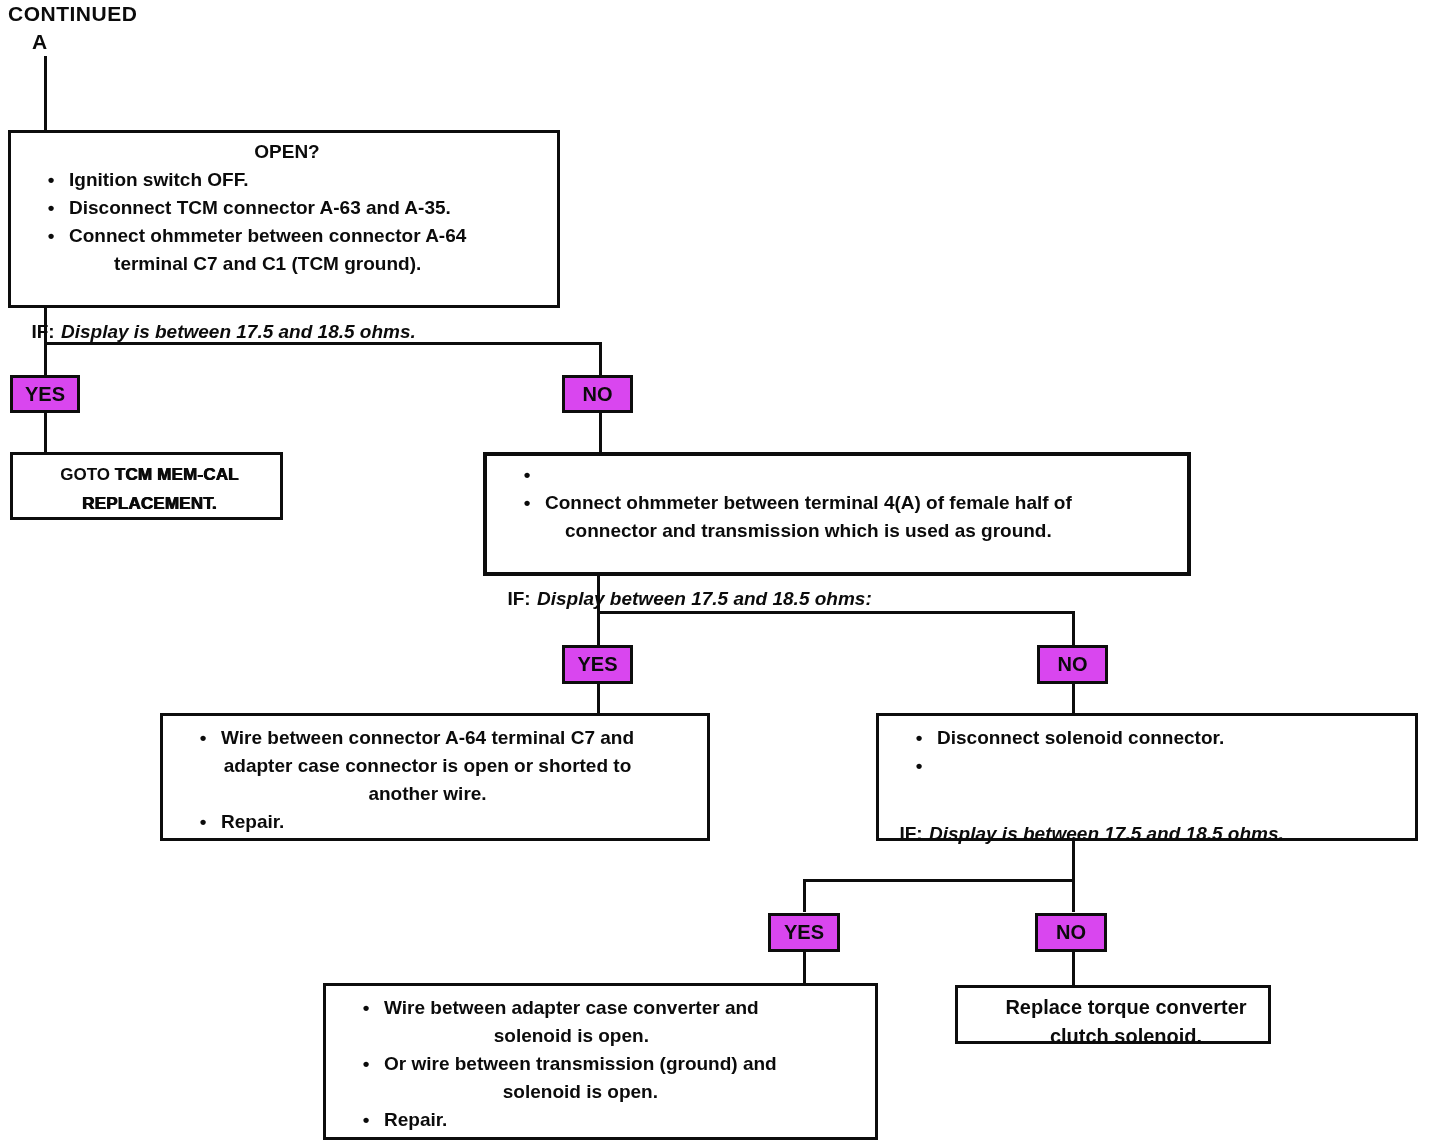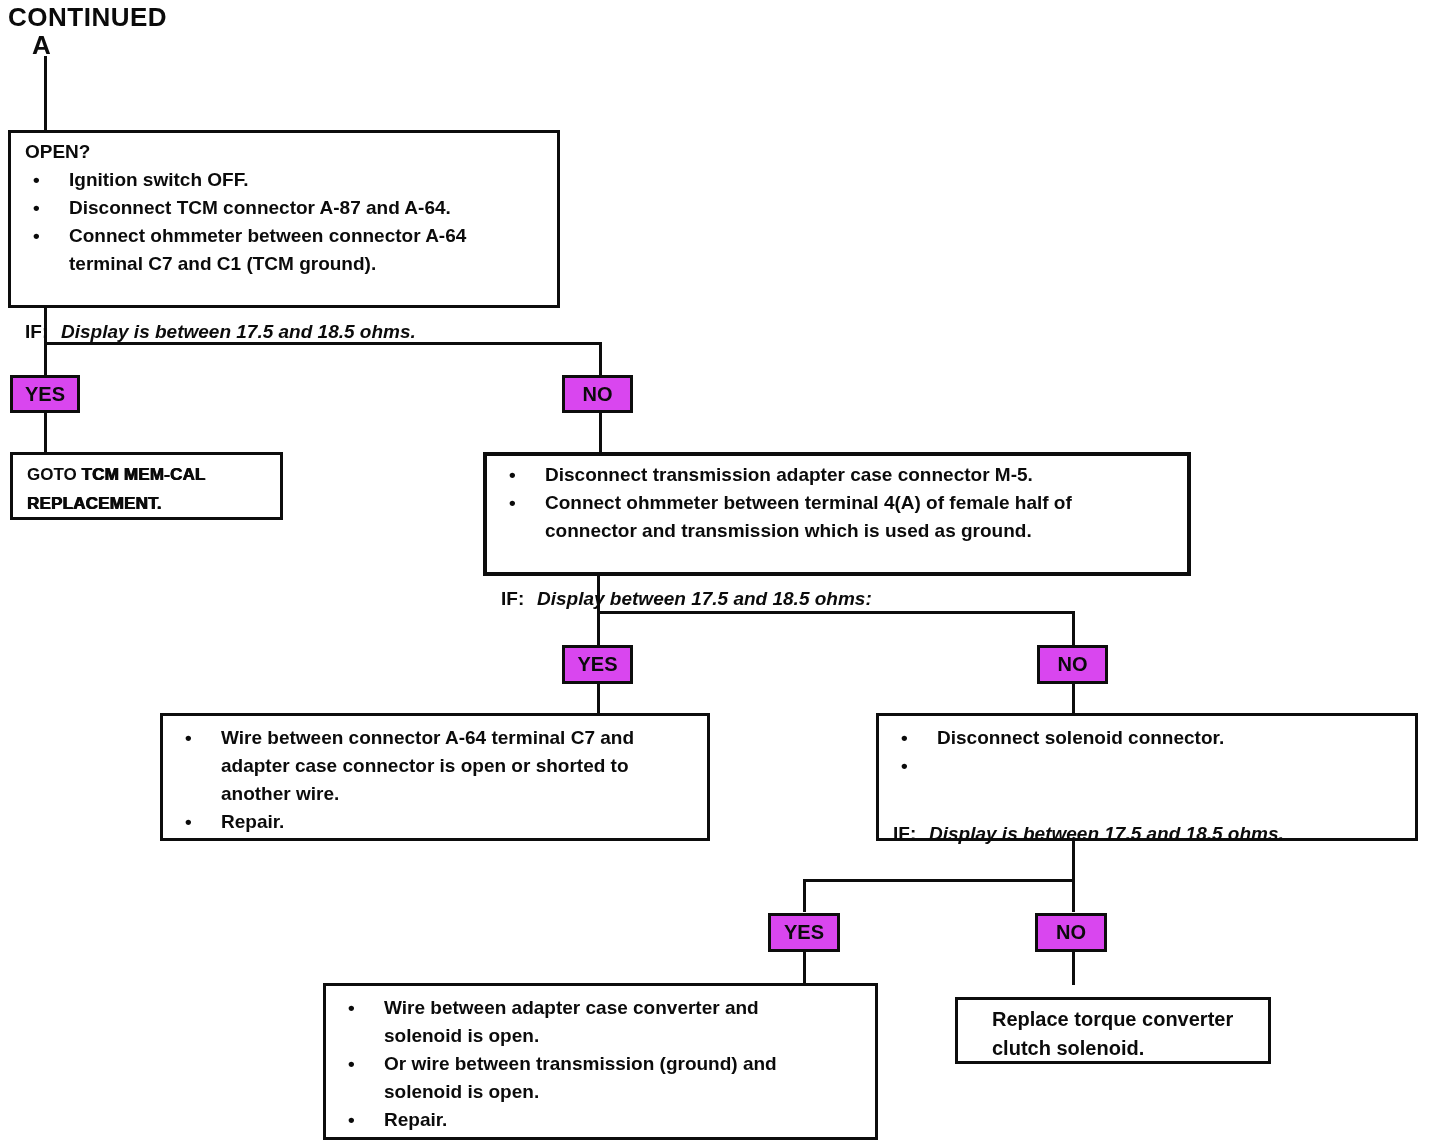--- a/index.html
+++ b/index.html
@@ -8,32 +8,33 @@
     width: 1440px;
     height: 1146px;
     background: #ffffff;
     font-family: "Liberation Sans", sans-serif;
     font-weight: bold;
     color: #0b0b0b;
     overflow: hidden;
   }
   .hdr {
     position: absolute;
-    font-size: 26px;
+    font-size: 21px;
     letter-spacing: 0.5px;
     white-space: nowrap;
   }
   .node {
     position: absolute;
     box-sizing: border-box;
     background: #ffffff;
     border: 3px solid #0d0d0d;
     font-size: 19px;
     line-height: 28px;
     padding: 5px 8px 4px 14px;
+    text-align: center;
   }
   .node.thick { border-width: 4px; }
   .dnode {
     position: absolute;
     box-sizing: border-box;
     background: #d946ef;
     border: 3px solid #0d0d0d;
     font-size: 20px;
     display: flex;
     align-items: center;
@@ -86,21 +87,21 @@
   <div class="vline" style="left:1072px; top:952px; height:33px;"></div>
 
   <div class="node" style="left:8px; top:130px; width:552px; height:178px;">
     <div>OPEN?</div>
     <div class="brow">
       <span class="blt">•</span>
       <span class="btxt">Ignition switch OFF.</span>
     </div>
     <div class="brow">
       <span class="blt">•</span>
-      <span class="btxt">Disconnect TCM connector A-87 and A-64.</span>
+      <span class="btxt">Disconnect TCM connector A-63 and A-35.</span>
     </div>
     <div class="brow">
       <span class="blt">•</span>
       <span class="btxt">Connect ohmmeter between connector A-64
 terminal C7 and C1 (TCM ground).</span>
     </div>
     <div class="ifrow">
       <span class="iflab">IF:</span>
       <span class="iftxt">Display is between 17.5 and 18.5 ohms.</span>
     </div>
@@ -114,21 +115,20 @@
   </div>
 
   <div class="node gototxt" style="left:10px; top:452px; width:273px; height:68px;">
     <div><span class="pretext">GOTO </span><span class="xbold">TCM MEM-CAL
 REPLACEMENT.</span></div>
   </div>
 
   <div class="node thick" style="left:483px; top:452px; width:708px; height:124px;">
     <div class="brow">
       <span class="blt">•</span>
-      <span class="btxt">Disconnect transmission adapter case connector M-5.</span>
     </div>
     <div class="brow">
       <span class="blt">•</span>
       <span class="btxt">Connect ohmmeter between terminal 4(A) of female half of
 connector and transmission which is used as ground.</span>
     </div>
     <div class="ifrow">
       <span class="iflab">IF:</span>
       <span class="iftxt">Display between 17.5 and 18.5 ohms:</span>
     </div>
@@ -185,18 +185,18 @@
       <span class="blt">•</span>
       <span class="btxt">Or wire between transmission (ground) and
 solenoid is open.</span>
     </div>
     <div class="brow">
       <span class="blt">•</span>
       <span class="btxt">Repair.</span>
     </div>
   </div>
 
-  <div class="node replace" style="left:955px; top:985px; width:316px; height:67px; padding-left:34px;margin-top:12px;">
+  <div class="node replace" style="left:955px; top:985px; width:316px; height:59px; padding-left:34px;">
     <div class="pretext">Replace torque converter
 clutch solenoid.</div>
   </div>
 
 </div>
 
 </body></html>

